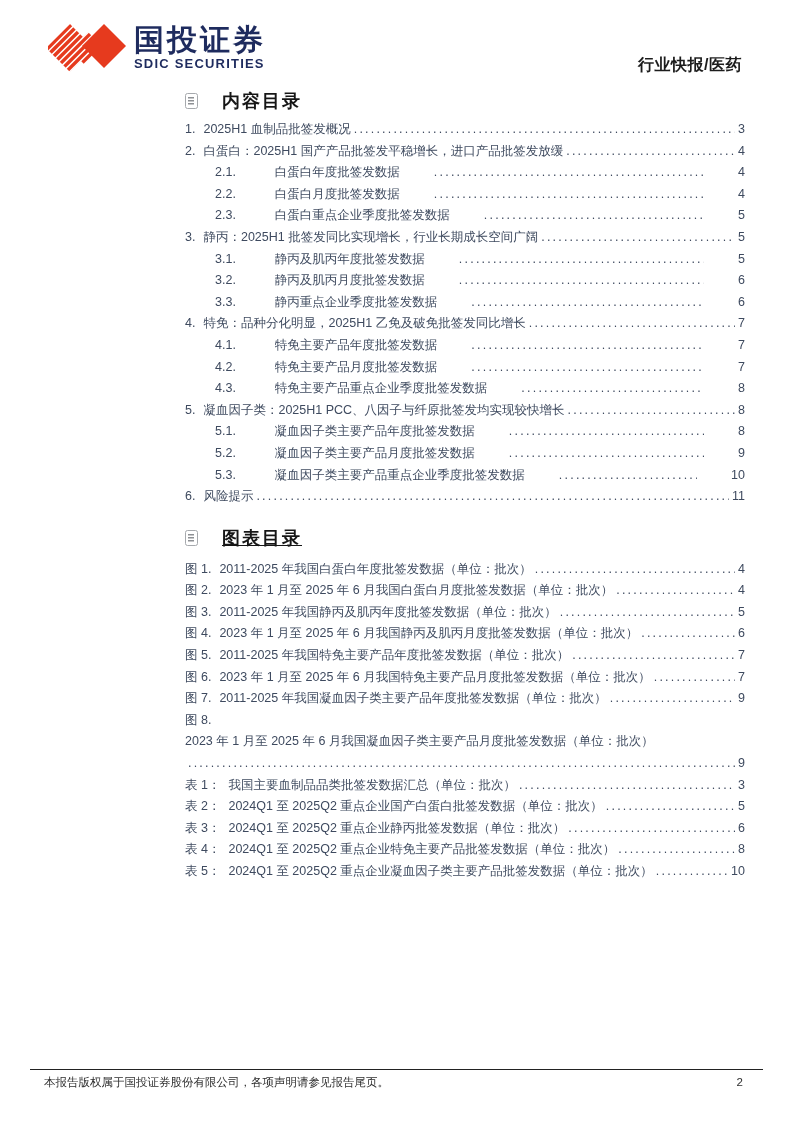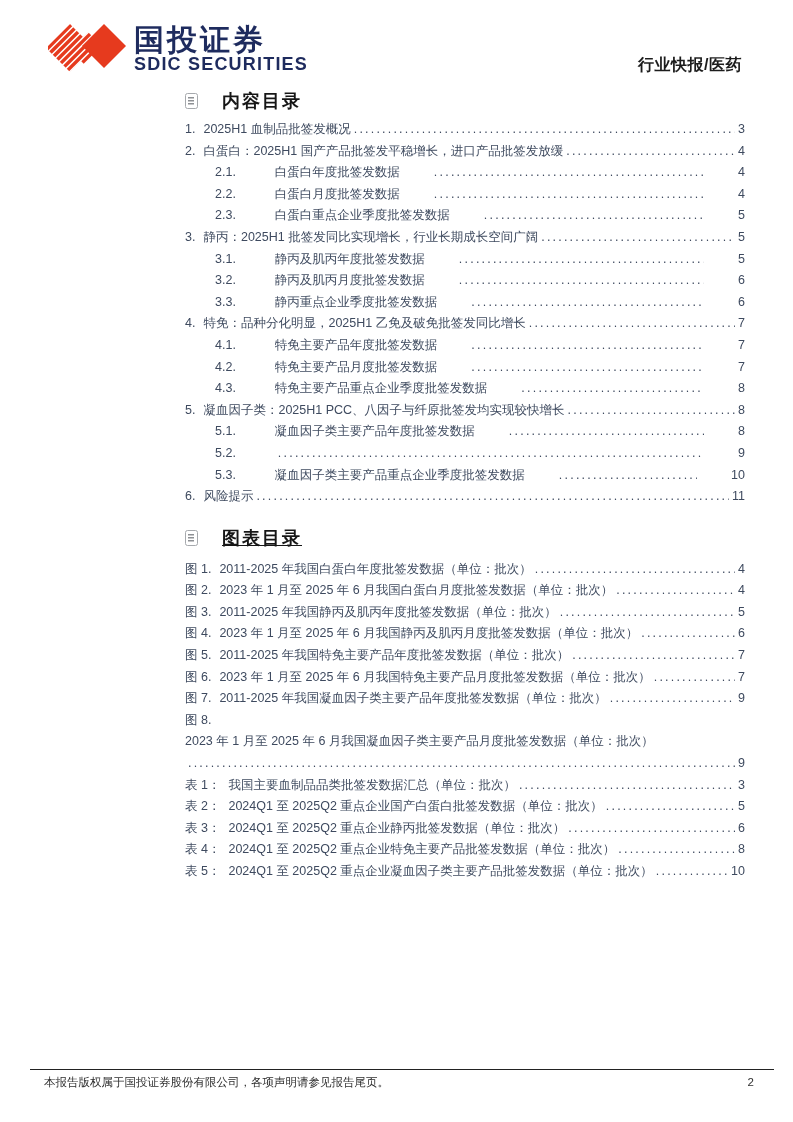--- a/index.html
+++ b/index.html
@@ -19,21 +19,21 @@
     display: flex; align-items: center; gap: 8px;
   }
   .logo-mark { width: 78px; height: 50px; flex: none; }
   .logo-text { display: flex; flex-direction: column; align-items: flex-start; }
   .logo-cn {
     font-size: 30px; font-weight: bold; color: #1e2b5e;
     letter-spacing: 3px; line-height: 32px;
     font-family: "Liberation Serif", "DejaVu Serif", serif;
   }
   .logo-en {
-    font-size: 18px; font-weight: bold; color: #1e2b5e;
+    font-size: 13px; font-weight: bold; color: #1e2b5e;
     letter-spacing: 1.2px; line-height: 14px; margin-top: 1px;
   }
   .category {
     position: absolute; right: 51px; top: 55px;
     font-size: 16px; font-weight: bold; color: #1c1c1c;
     letter-spacing: 0.5px;
   }
 
   
   main {
@@ -77,21 +77,21 @@
     letter-spacing: 2.2px; font-size: 12.5px;
   }
   .row .pg { flex: none; text-align: right; }
   .row.indent { padding-left: 30px; gap: 31px; }
   .row.wrap .label { flex: 0 0 100%; white-space: normal; }
 
   .tables-list { }
 
   
   footer {
-    position: absolute; left: 30px; right: 19px; top: 1069px;
+    position: absolute; left: 30px; right: 30px; top: 1069px;
     border-top: 1.5px solid #222222;
     padding-top: 5px;
   }
   .footer-row {
     display: flex; justify-content: space-between; align-items: baseline;
     font-size: 11.5px; color: #2f2f2f;
     padding-left: 14px; padding-right: 20px;
   }
 </style>
 </head>
@@ -219,20 +219,21 @@
     <span class="pg">8</span>
   </div>
         <div class="row indent">
     <span class="num">5.1.</span>
     <span class="label">凝血因子类主要产品年度批签发数据</span>
     <span class="dots"></span>
     <span class="pg">8</span>
   </div>
         <div class="row indent">
     <span class="num">5.2.</span>
+    <span class="label">凝血因子类主要产品月度批签发数据</span>
     <span class="dots"></span>
     <span class="pg">9</span>
   </div>
         <div class="row indent">
     <span class="num">5.3.</span>
     <span class="label">凝血因子类主要产品重点企业季度批签发数据</span>
     <span class="dots"></span>
     <span class="pg">10</span>
   </div>
         <div class="row">

